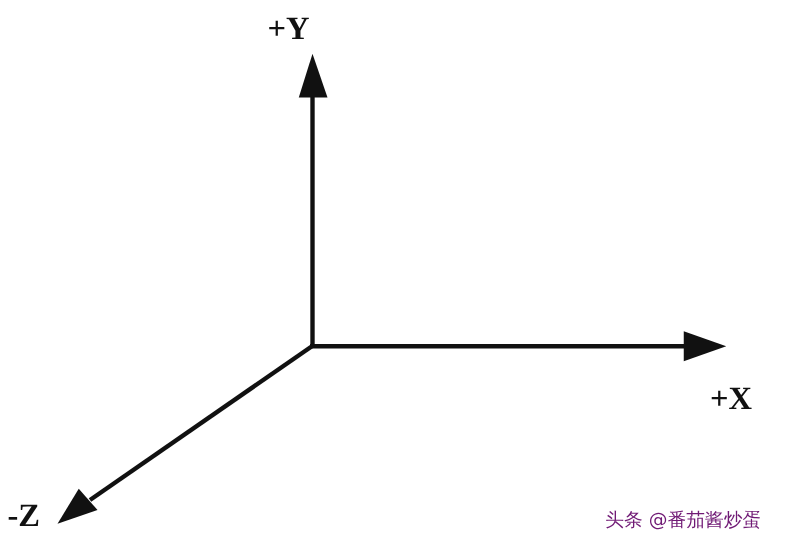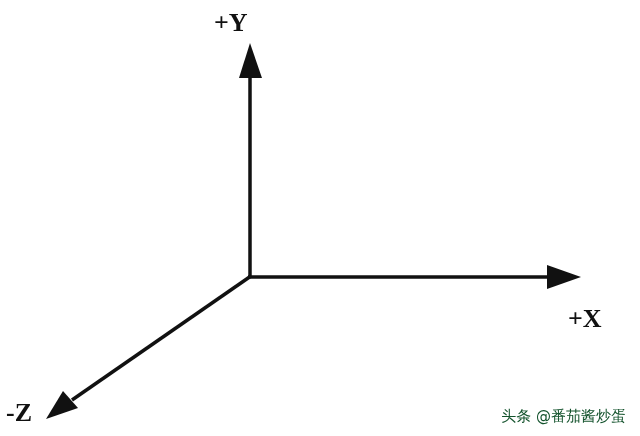--- a/index.html
+++ b/index.html
@@ -9,24 +9,24 @@
       position: absolute;
       font-family: "Liberation Serif", "DejaVu Serif", serif;
       font-weight: bold;
       font-size: 26px;
       color: #111111;
       line-height: 1;
       white-space: nowrap;
     }
     .watermark {
       position: absolute;
-      right: 14px; bottom: 10px;
+      right: 31px; bottom: 10px;
       font-family: "DejaVu Sans", "Liberation Sans", sans-serif;
       font-size: 15px;
-      color: #14532d;
+      color: #701a75;
       white-space: nowrap;
       margin-top: 20px;
     }
   </style>
 </head>
 <body>
 
 <svg class="diagram" width="640" height="436" viewBox="0 0 640 436">
 
   <g>

